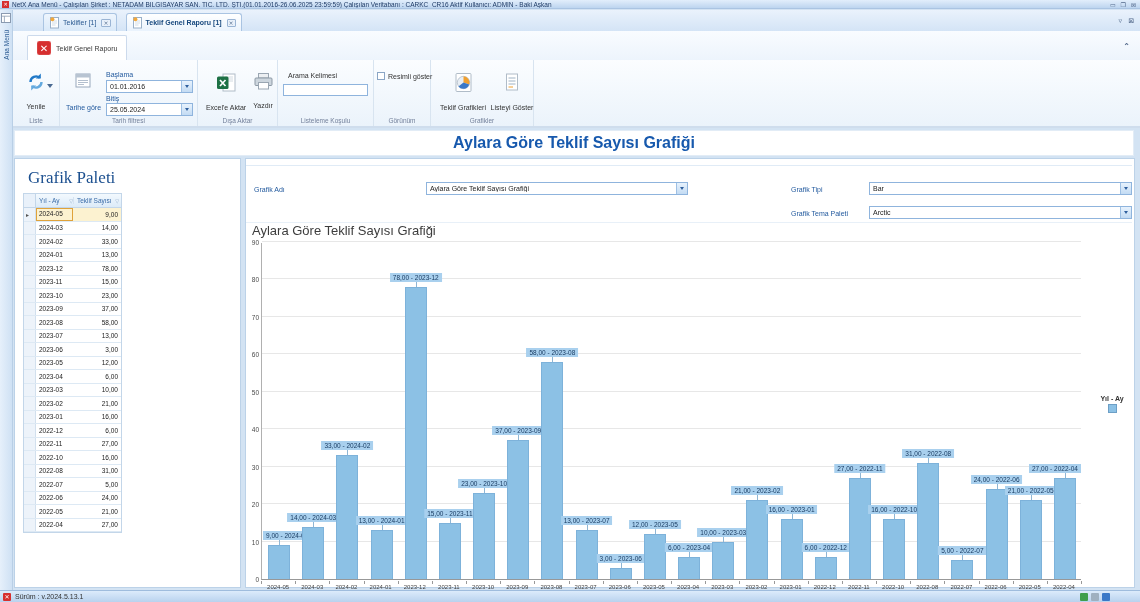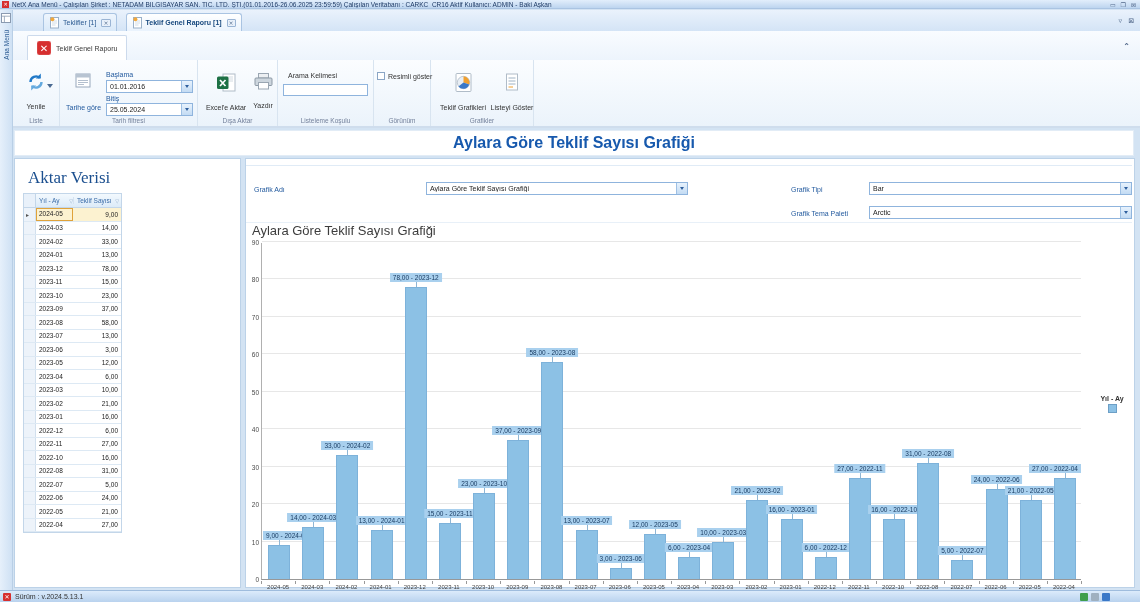--- a/index.html
+++ b/index.html
@@ -268,21 +268,21 @@
     </div>
     <span class="rb-label">Grafikler</span>
   </div>
 </div>
 
 <div class="title-band">
   <span class="page-title">Aylara Göre Teklif Sayısı Grafiği</span>
 </div>
 
 <div class="left-panel">
-  <span class="gv-title">Aktar Verisi</span>
+  <span class="gv-title">Grafik Paleti</span>
   <div class="grid">
     <div class="grid-header">
       <div class="gh-ind"></div>
       <div class="gh-c1">
         <span>Yıl - Ay</span>
         <span class="funnel glyph">▽</span>
       </div>
       <div class="gh-c2">
         <span>Teklif Sayısı</span>
         <span class="funnel glyph">▽</span>

